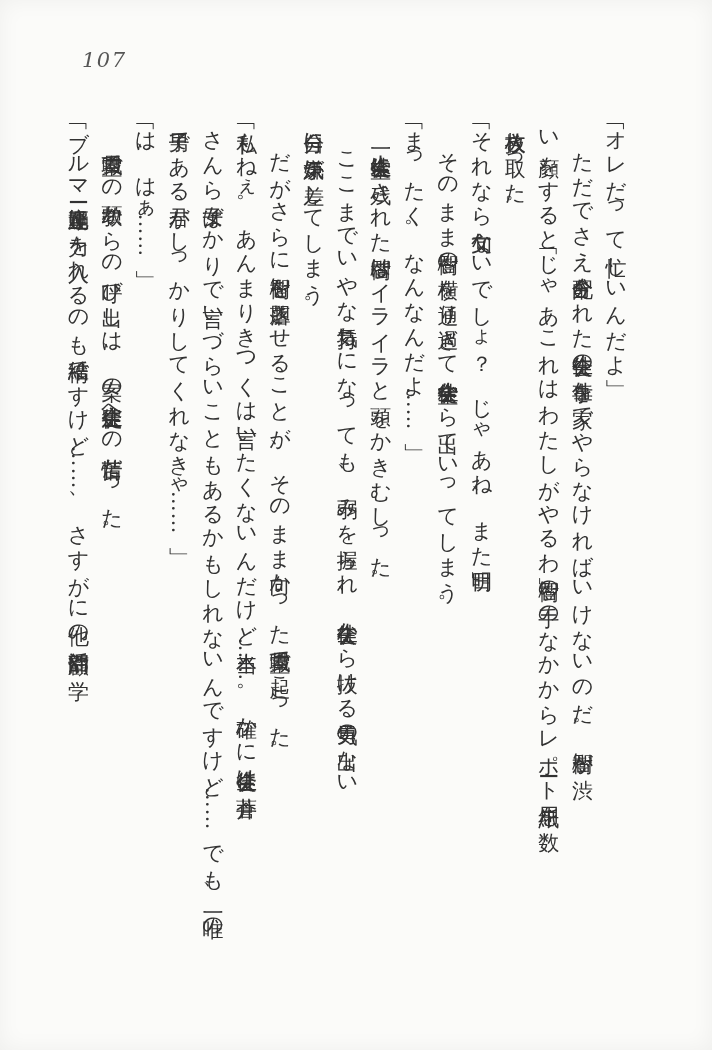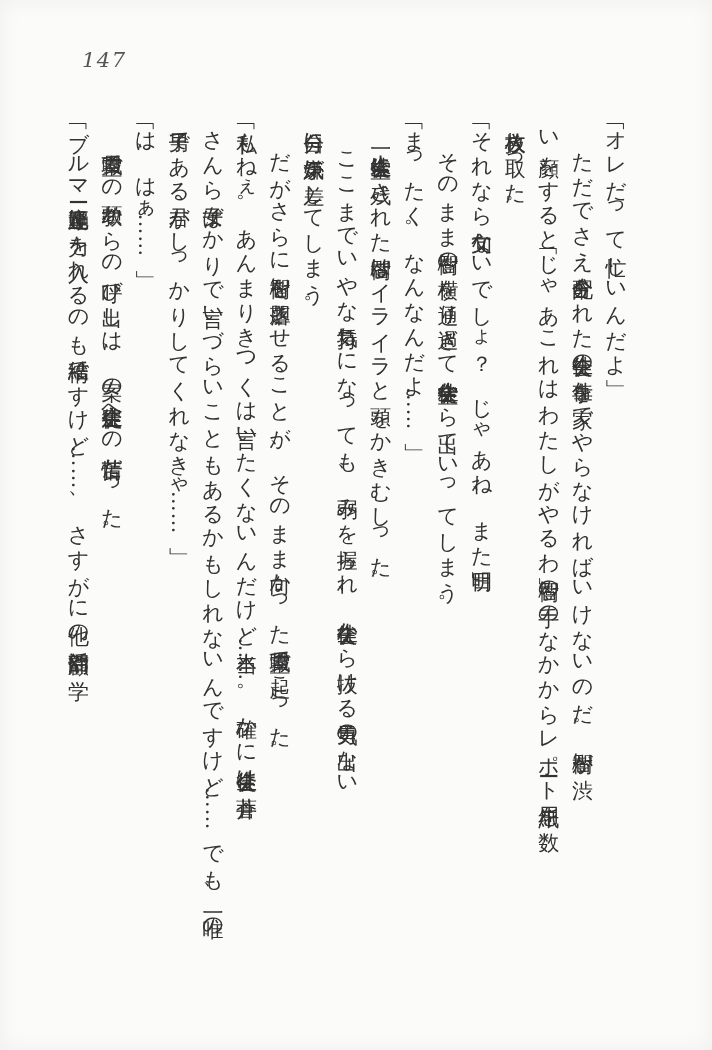--- a/index.html
+++ b/index.html
@@ -43,21 +43,21 @@
   .tcol {
     margin: 0;
     padding: 0;
     white-space: nowrap;
   }
 </style>
 </head>
 <body>
 
 <div class="page">
-  <div class="page-number">147</div>
+  <div class="page-number">107</div>
 
   <div class="text-area">
     <div class="tcol">「オレだって忙しいんだよ」</div>
     <div class="tcol">　ただでさえ今分配された生徒会の仕事を家でやらなければいけないのだ。智樹が渋</div>
     <div class="tcol">い顔をすると「じゃあこれはわたしがやるわ」智樹の手のなかからレポート用紙を数</div>
     <div class="tcol">枚抜き取った。</div>
     <div class="tcol">「それなら文句ないでしょ？　じゃあね、また明日」</div>
     <div class="tcol">　そのまま智樹の横を通り過ぎて生徒会室から出ていってしまう。</div>
     <div class="tcol">「まったく。なんなんだよ……」</div>
     <div class="tcol">　一人生徒会室に残された智樹はイライラと頭をかきむしった。</div>

